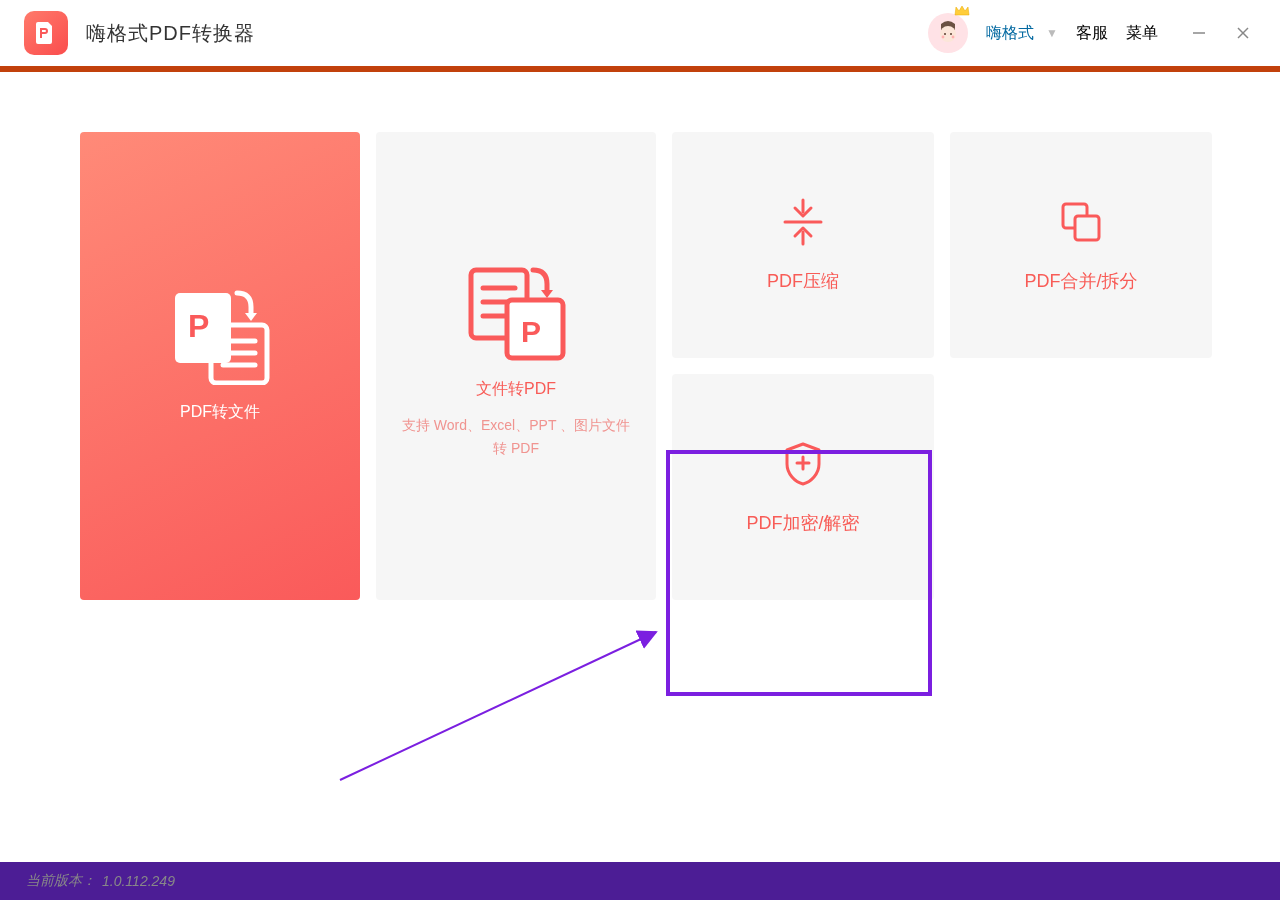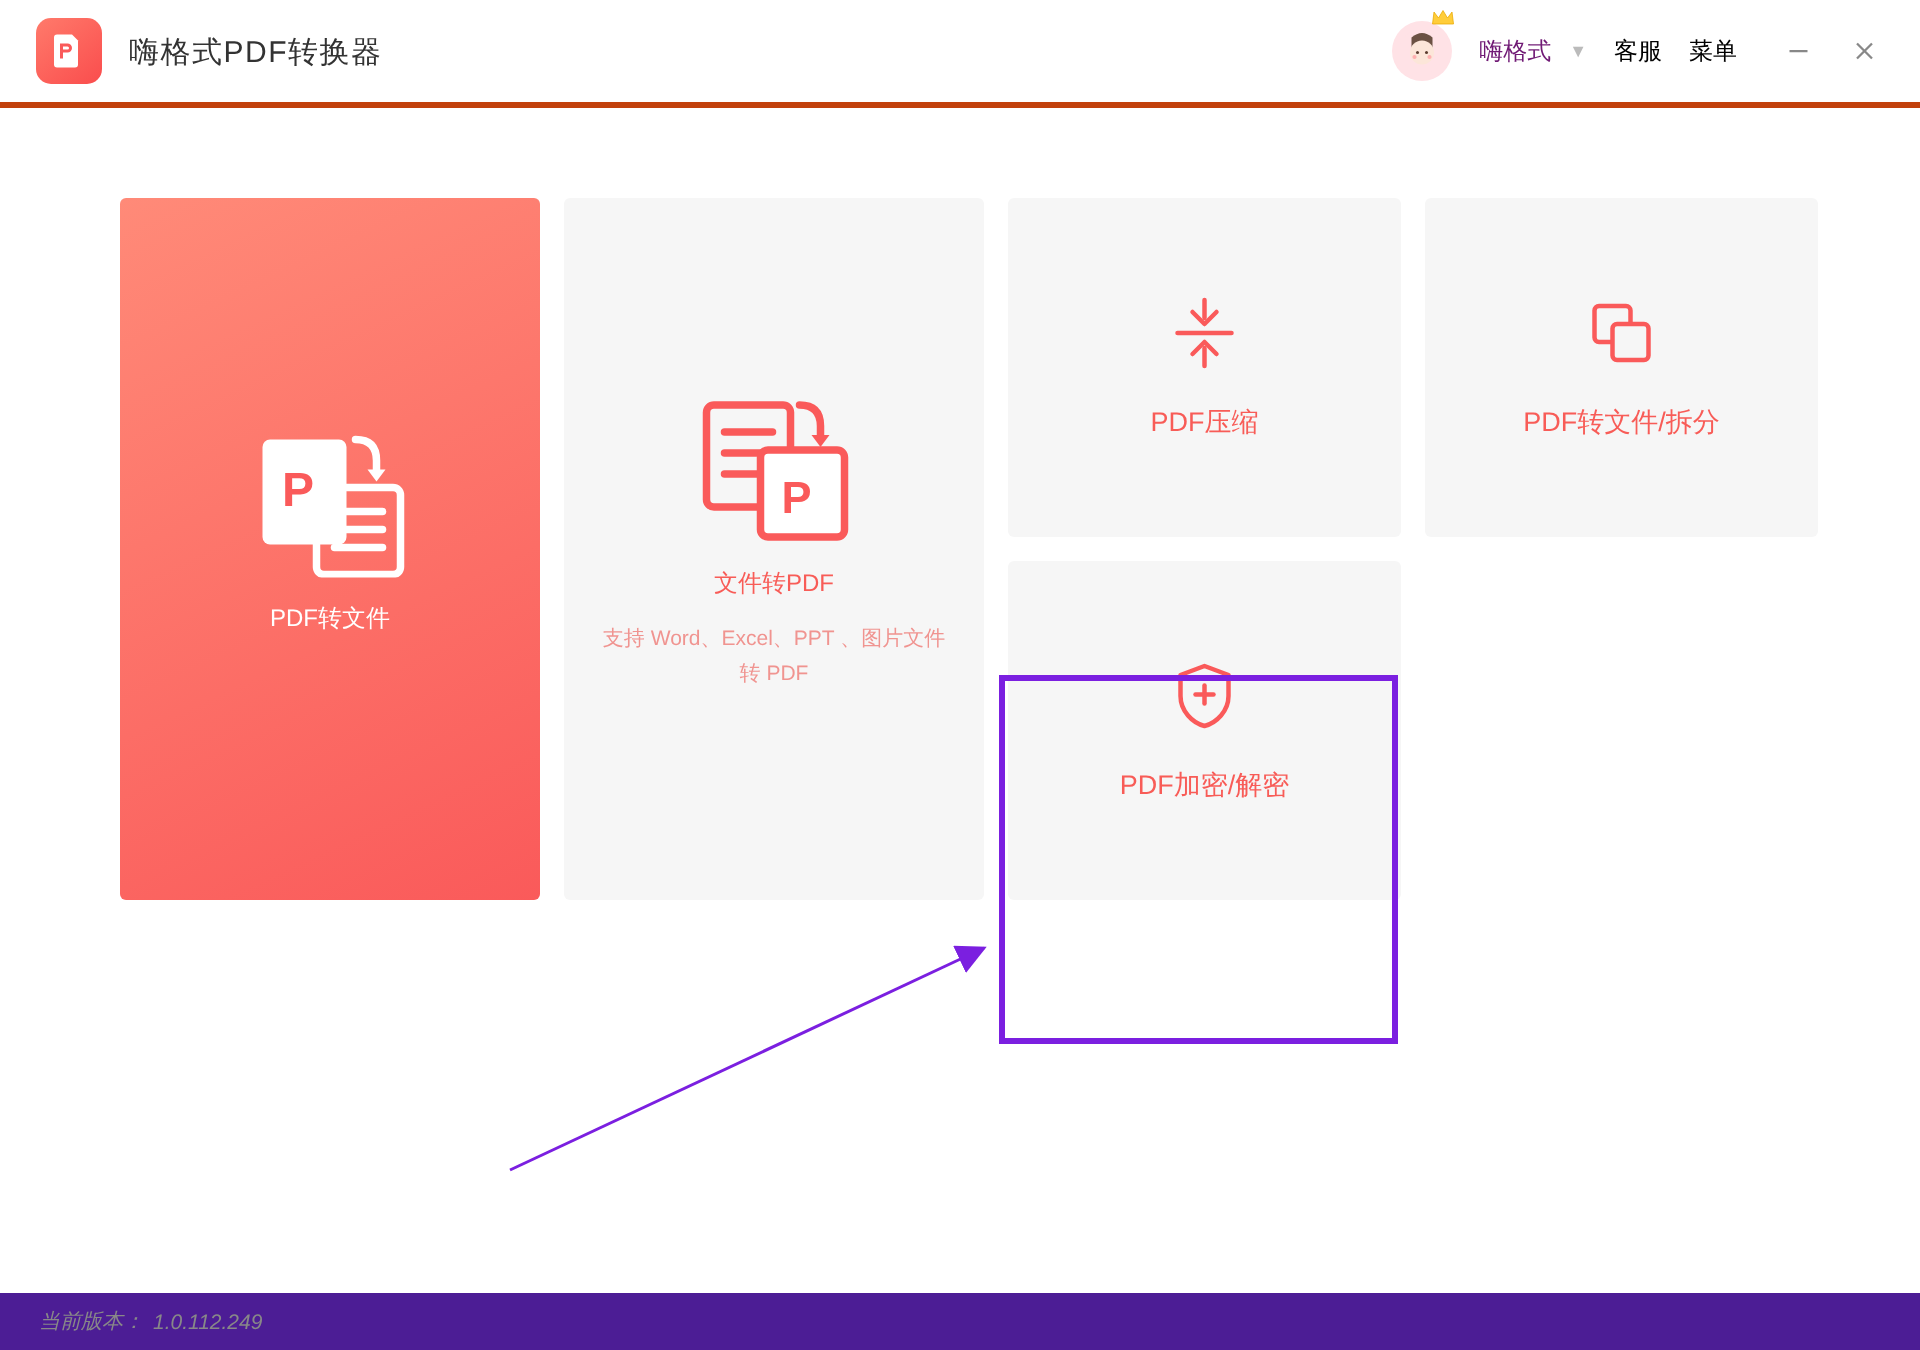--- a/index.html
+++ b/index.html
@@ -9,21 +9,21 @@
       width: 1280px;
       height: 900px;
       overflow: hidden;
       position: relative;
     }
     .titlebar {
       height: 72px;
       display: flex;
       align-items: center;
       padding: 0 24px;
-      border-bottom: 4px solid #c2410c;
+      border-bottom: 6px solid #c2410c;
       justify-content: space-between;
     }
     .app-logo {
       width: 44px;
       height: 44px;
       background: linear-gradient(140deg, #ff7a6b, #fa4d4d);
       border-radius: 10px;
       display: flex;
       align-items: center;
       justify-content: center;
@@ -50,21 +50,21 @@
       align-items: center;
       justify-content: center;
     }
     .avatar-crown {
       position: absolute;
       top: -8px;
       right: -2px;
     }
     .user-name {
       font-size: 16px;
-      color: #701a75;
+      color: #0369a1;
     }
     .chevron-down {
       color: #bbb;
       font-size: 12px;
       margin-left: -6px;
     }
     .link-btn {
       font-size: 16px;
       color: #000000;
       cursor: pointer;
@@ -256,21 +256,21 @@
       <div class="card-title">PDF压缩</div>
     </div>
 
     <div class="card card-small">
       <div class="card-icon">
         <svg width="48" height="48" viewBox="0 0 48 48">
           <rect x="6" y="6" width="24" height="24" rx="3" fill="none" stroke="#fa5a5a" stroke-width="3"></rect>
           <rect x="18" y="18" width="24" height="24" rx="3" fill="#f6f6f6" stroke="#fa5a5a" stroke-width="3"></rect>
         </svg>
       </div>
-      <div class="card-title">PDF转文件/拆分</div>
+      <div class="card-title">PDF合并/拆分</div>
     </div>
 
     <div class="card card-small">
       <div class="card-icon">
         <svg width="44" height="48" viewBox="0 0 44 48">
           <path d="M22 4 L38 10 V24 C38 34 30 42 22 44 C14 42 6 34 6 24 V10 Z" fill="none" stroke="#fa5a5a" stroke-width="3" stroke-linejoin="round"></path>
           <line x1="22" y1="17" x2="22" y2="29" stroke="#fa5a5a" stroke-width="3" stroke-linecap="round"></line>
           <line x1="16" y1="23" x2="28" y2="23" stroke="#fa5a5a" stroke-width="3" stroke-linecap="round"></line>
         </svg>
       </div>

